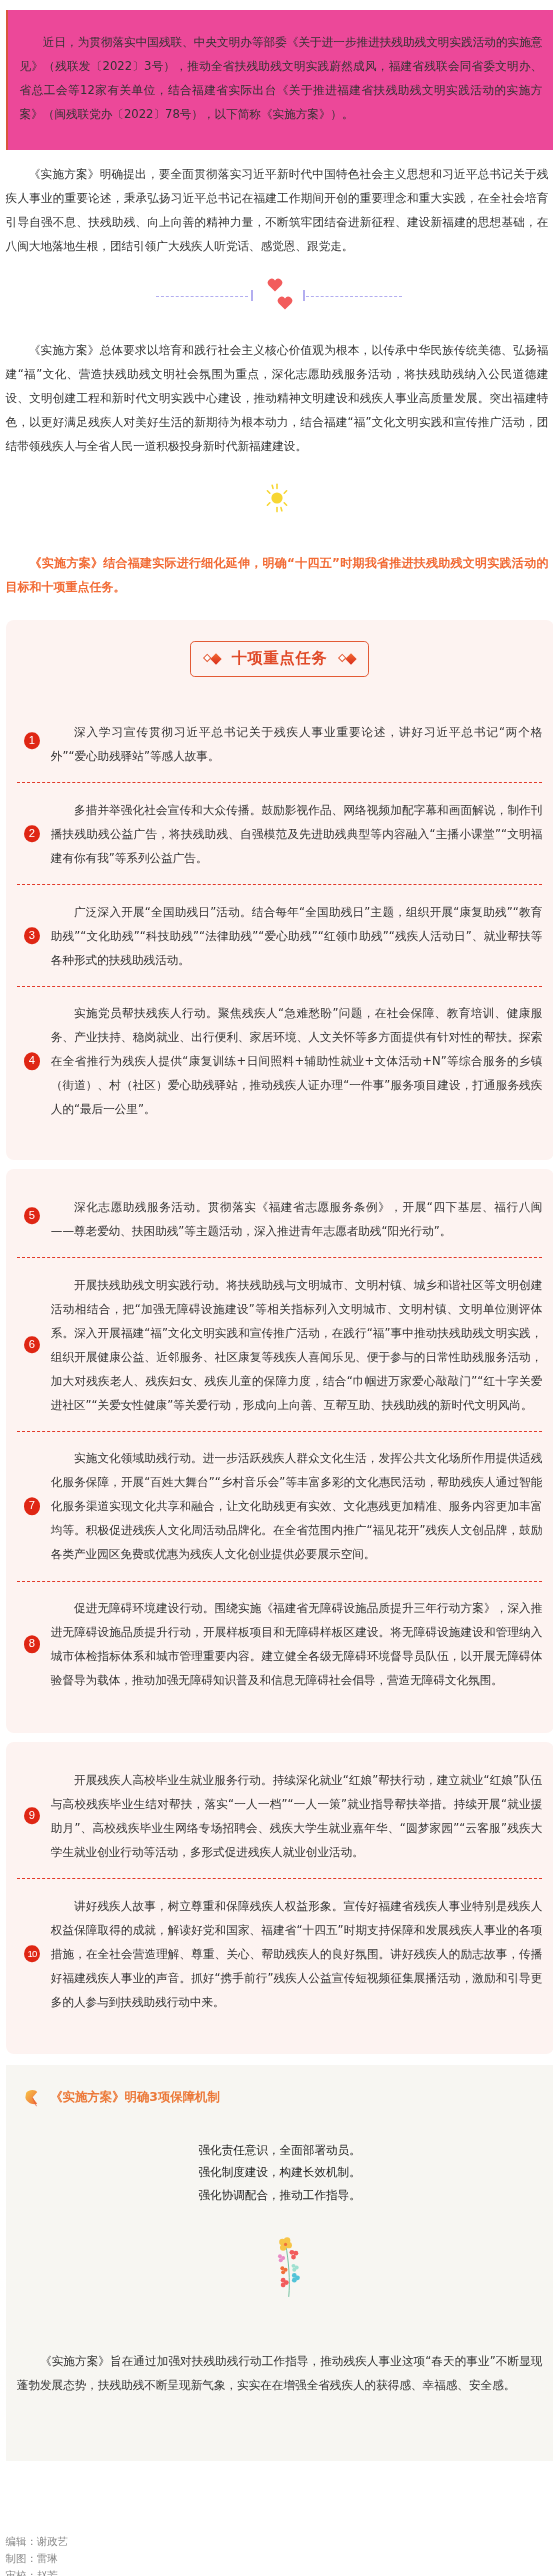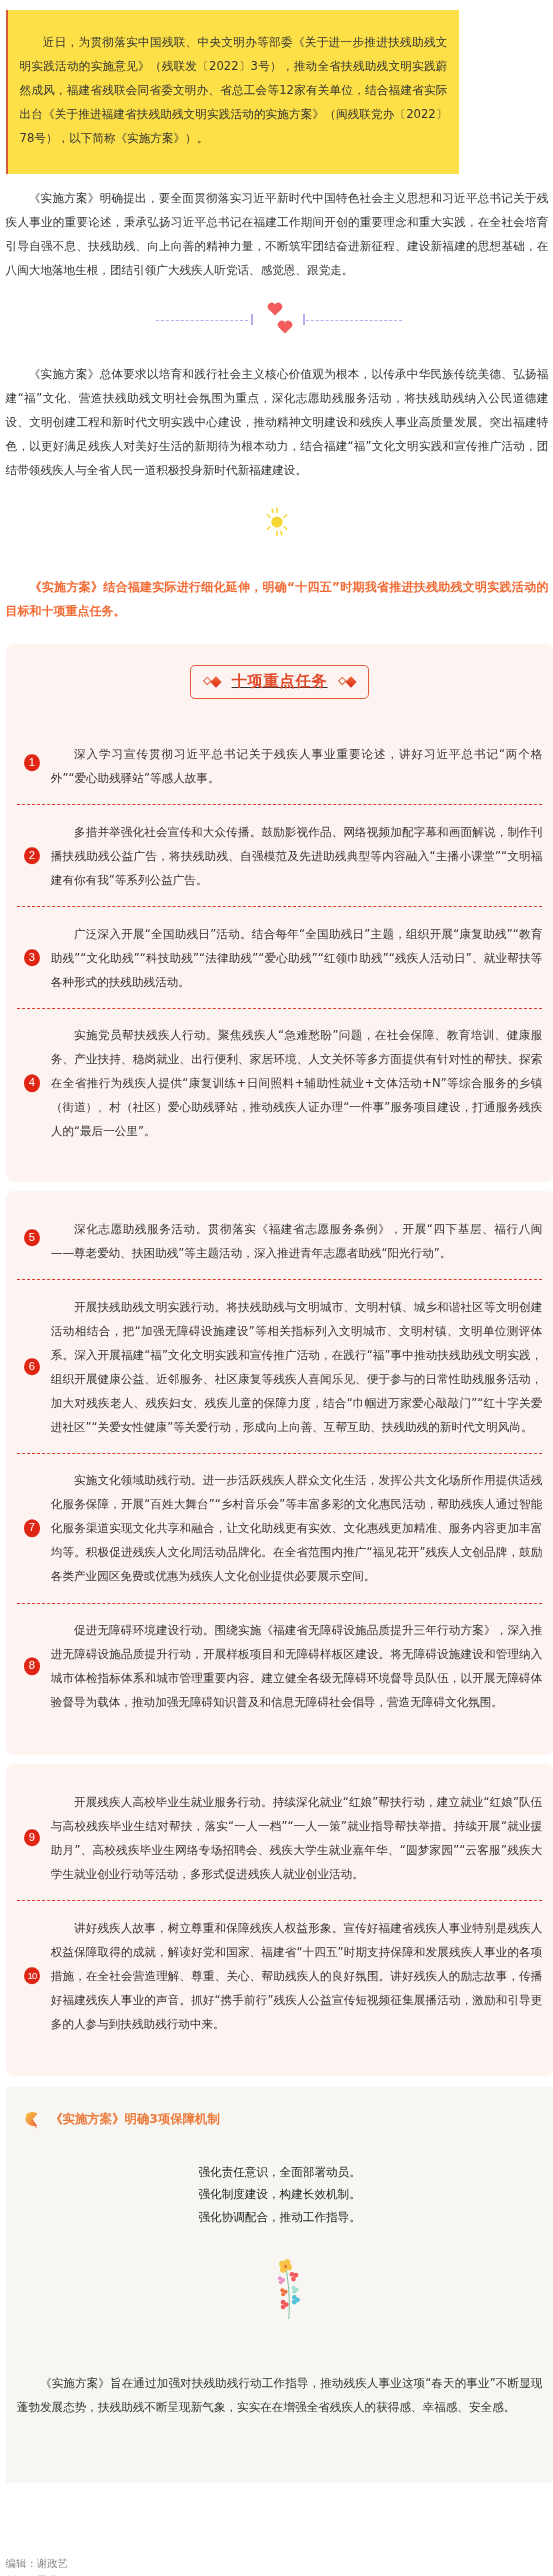--- a/index.html
+++ b/index.html
@@ -7,22 +7,22 @@
   body {
     font-family: "DejaVu Sans", "Liberation Sans", sans-serif;
     color: #333333;
     font-size: 11.6px;
   }
   .page { width: 554px; position: relative; }
 
   
   .intro {
     margin: 9.6px 0 0 5.6px;
-    width: 453px;
-    background: #fde047;
+    width: 548px;
+    background: #ec4899;
     border-left: 2.4px solid #d9573b;
     padding: 20px 11.2px 24px 12px;
   }
   .intro p {
     font-size: 11.6px;
     line-height: 24px;
     text-indent: 2em;
     color: #333;
     text-align: justify;
   }
@@ -90,27 +90,26 @@
     border-radius: 8px;
     padding: 0 11.2px 0 11.2px;
   }
   .card.c1 { margin-top: 21px; padding-top: 21px; padding-bottom: 24px; }
   .card.c2 { margin-top: 9.6px; padding-top: 11.2px; padding-bottom: 26px; }
   .card.c3 { margin-top: 9.6px; padding-top: 11.2px; padding-bottom: 26px; }
 
   .badge-row { display: flex; justify-content: center; margin-bottom: 29px; }
   .badge {
     display: flex; align-items: center; gap: 4.8px;
-    height: 18px;
-    padding: 16px 13px;
+    height: 36px;
+    padding: 0 13px;
     border: 0.8px solid #e35a35;
     border-radius: 4.8px;
     position: relative;
     background: #fdf3f1;
-    text-decoration: underline;
   }
   .badge .diamonds { display: flex; align-items: center; }
   .badge .d-outline {
     width: 6.4px; height: 6.4px; border: 0.8px solid #e35a35;
     transform: rotate(45deg); margin-right: 1.6px; background: #fff;
   }
   .badge .d-fill {
     width: 8px; height: 8px; background: linear-gradient(135deg,#f26b35,#d92c1b);
     transform: rotate(45deg);
   }

